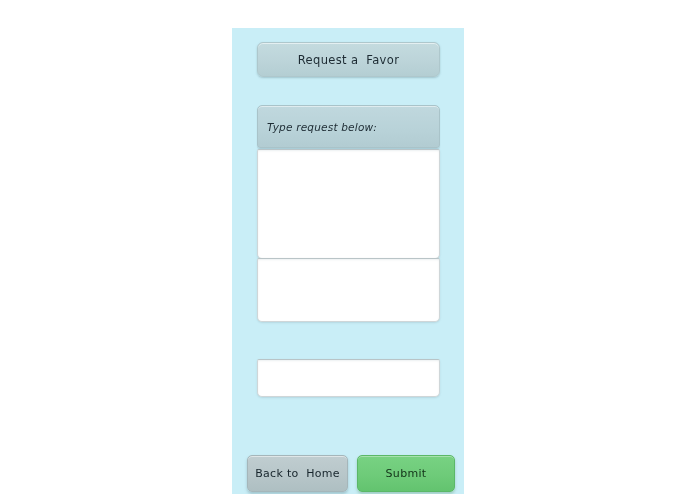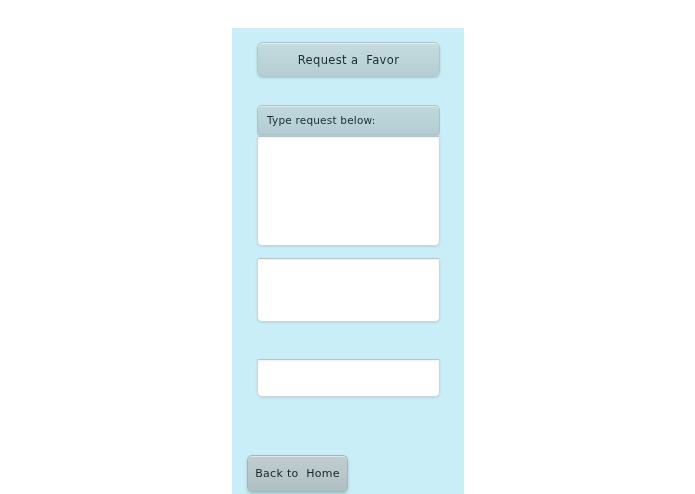--- a/index.html
+++ b/index.html
@@ -59,29 +59,30 @@
   
   .field-group {
     position: absolute;
     left: 25px;
     width: 183px;
   }
 
   .field-label {
     box-sizing: border-box;
     width: 100%;
-    height: 30px;
+    height: 43px;
     background: linear-gradient(180deg, #c0d8de 0%, #b8d2d8 60%, #b2ccd2 100%);
     border: 1px solid #a9c3c9;
     border-radius: 5px 5px 3px 3px;
     box-shadow: 0 1px 1px rgba(90,120,130,0.28),
                 inset 0 1px 0 rgba(255,255,255,0.5);
     display: flex;
     align-items: center;
     padding-left: 9px;
+    font-style: italic;
   }
   .field-label-text {
     font-size: 10.5px;
     color: #1d2b33;
     letter-spacing: 0.2px;
   }
 
   .field-input {
     box-sizing: border-box;
     width: 100%;
@@ -166,15 +167,18 @@
     </div>
 
     <div class="field-group" style="top:330px;">
       <textarea class="field-input input-price" id="price-input" placeholder="" style=""></textarea>
     </div>
 
     <div class="action-btn" id="back-to-home-button">
       <span>Back to  Home</span>
     </div>
 
+    <div class="action-btn" id="submit-button">
+      <span>Submit</span>
+    </div>
 
   </div>
 </div>
 
 </body></html>

